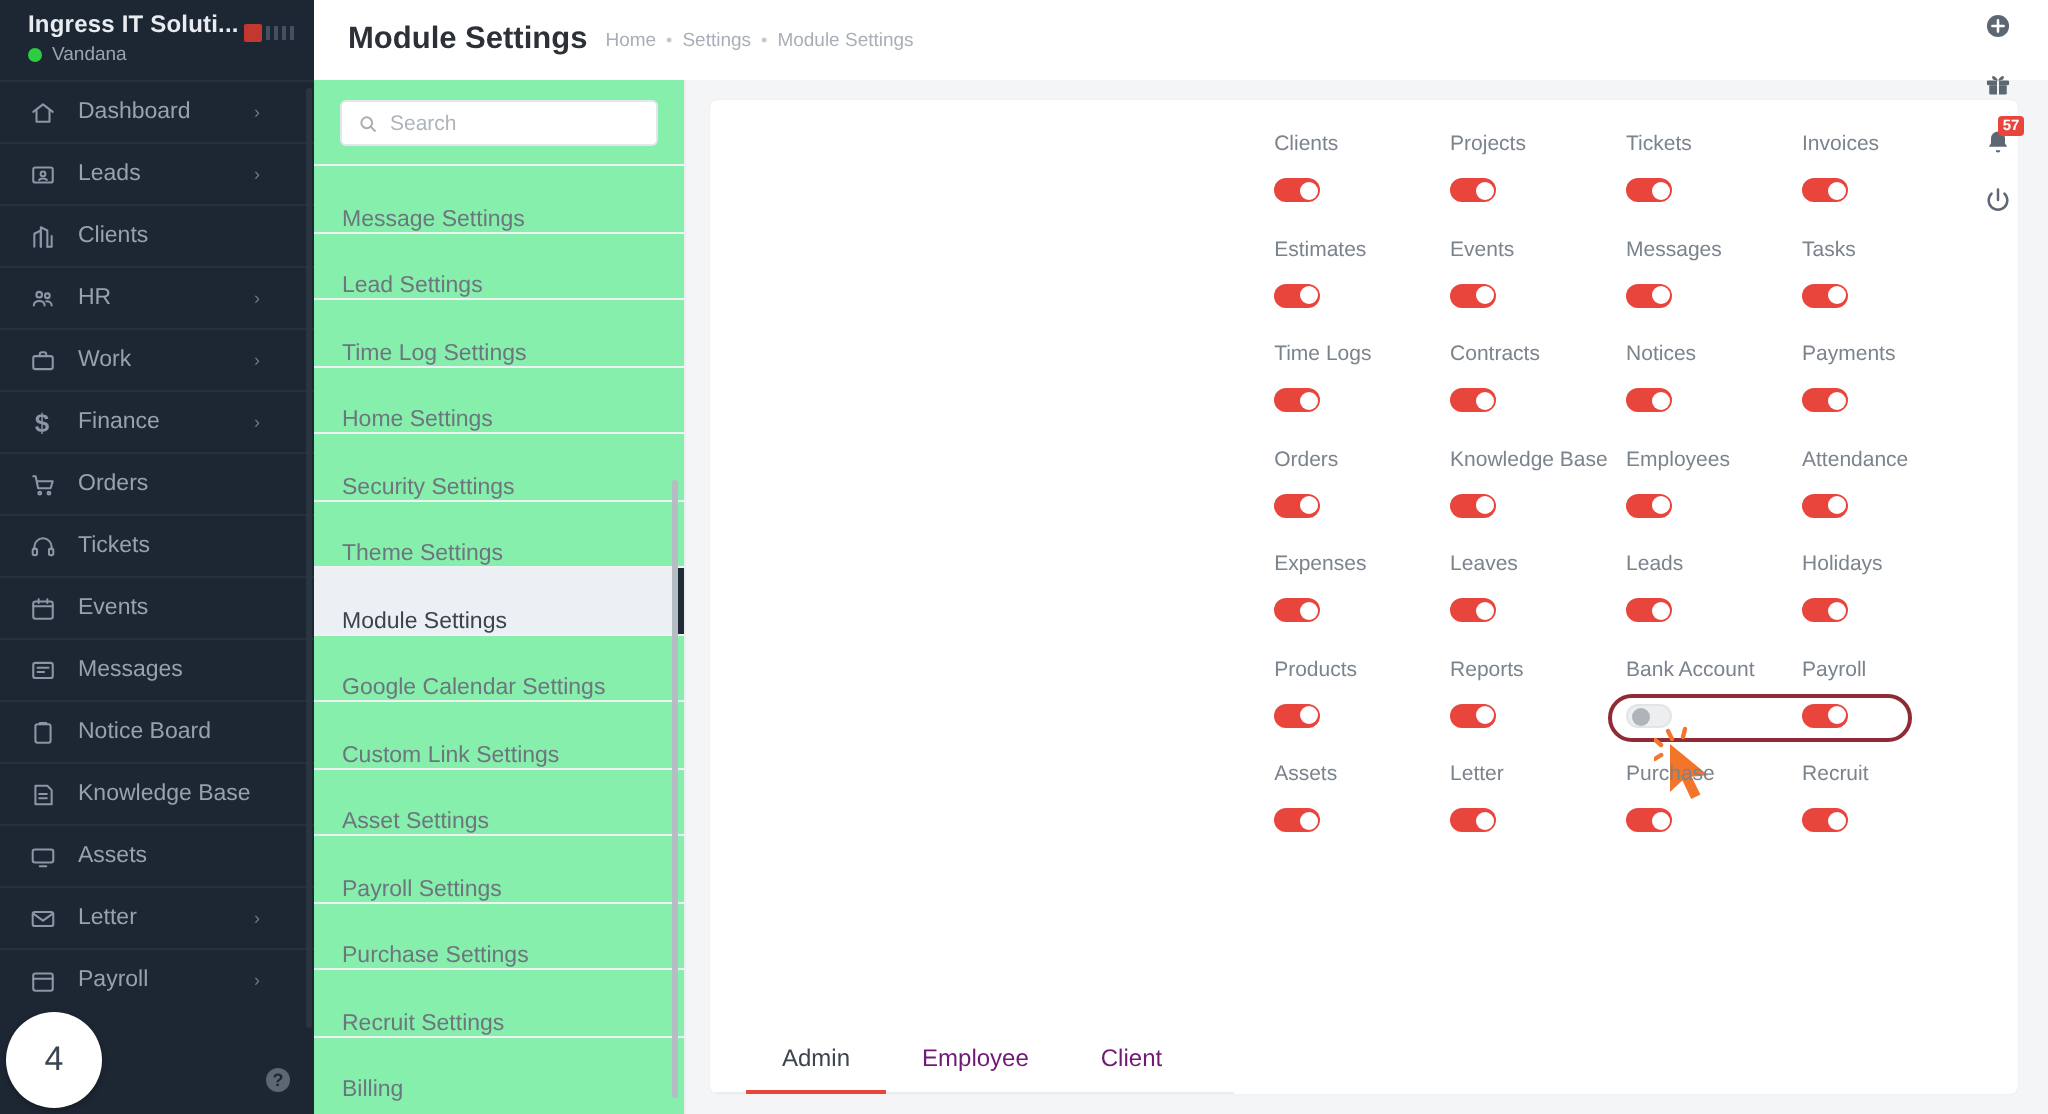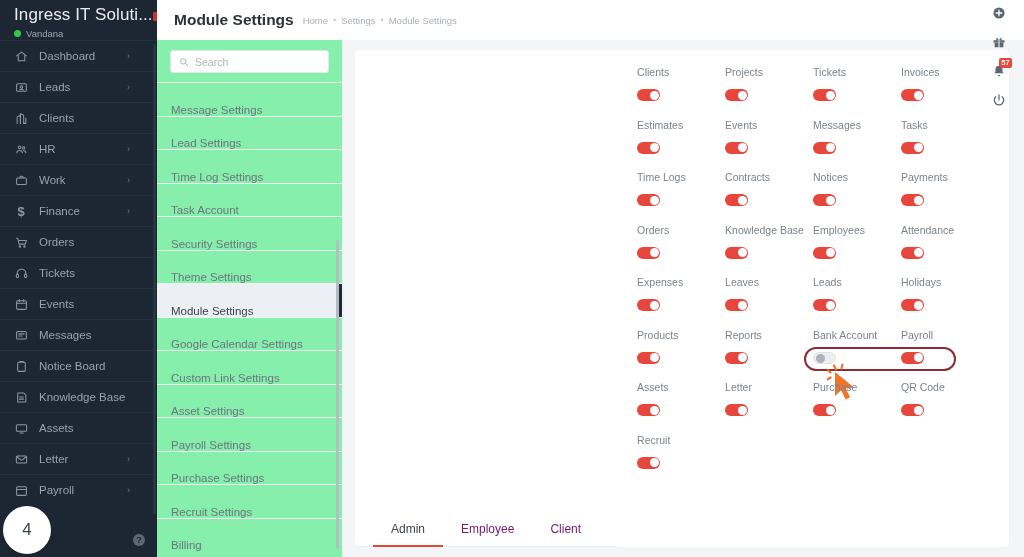--- a/index.html
+++ b/index.html
@@ -14,21 +14,21 @@
   
   .sidebar {
     width: 157px; height: 557px; flex: 0 0 157px;
     background: #1d2733; color: #9aa4b1;
     position: relative; overflow: hidden;
   }
   .sb-head {
     height: 40px; padding: 5px 10px 0 14px;
     display: flex; align-items: flex-start; justify-content: space-between;
   }
-  .sb-org { font-size: 17px; font-weight: normal; color: #e8ecf1; letter-spacing: .1px; white-space: nowrap; }
+  .sb-org { font-size: 12px; font-weight: bold; color: #e8ecf1; letter-spacing: .1px; white-space: nowrap; }
   .sb-user { display: flex; align-items: center; gap: 5px; margin-top: 3px; }
   .sb-dot { width: 7px; height: 7px; border-radius: 50%; background: #2ecc40; display: inline-block; }
   .sb-uname { font-size: 9.5px; color: #9aa4b1; }
   .sb-logo { margin-top: 7px; display: flex; align-items: center; gap: 2px; }
   .sb-logo-mark { width: 9px; height: 9px; background: #c2372f; border-radius: 1px; }
   .sb-logo-bars { display: flex; gap: 1.5px; }
   .sb-logo-bars i { width: 2.5px; height: 7px; background: #43505f; display: block; }
 
   .sb-nav { list-style: none; }
   .sb-item {
@@ -420,21 +420,21 @@
             <div class="set-item">
               <span>Message Settings</span>
             </div>
             <div class="set-item">
               <span>Lead Settings</span>
             </div>
             <div class="set-item">
               <span>Time Log Settings</span>
             </div>
             <div class="set-item">
-              <span>Task Account</span>
+              <span>Home Settings</span>
             </div>
             <div class="set-item">
               <span>Security Settings</span>
             </div>
             <div class="set-item">
               <span>Theme Settings</span>
             </div>
             <div class="set-item active">
               <span>Module Settings</span>
             </div>
@@ -637,26 +637,20 @@
                   <span class="knob"></span>
                 </span>
               </div>
               <div class="cell">
                 <div class="cell-label">Purchase</div>
                 <span class="toggle">
                   <span class="knob"></span>
                 </span>
               </div>
               <div class="cell">
-                <div class="cell-label">QR Code</div>
-                <span class="toggle">
-                  <span class="knob"></span>
-                </span>
-              </div>
-              <div class="cell">
                 <div class="cell-label">Recruit</div>
                 <span class="toggle">
                   <span class="knob"></span>
                 </span>
               </div>
             </div>
         </div>
       </main>
 
     </div>

